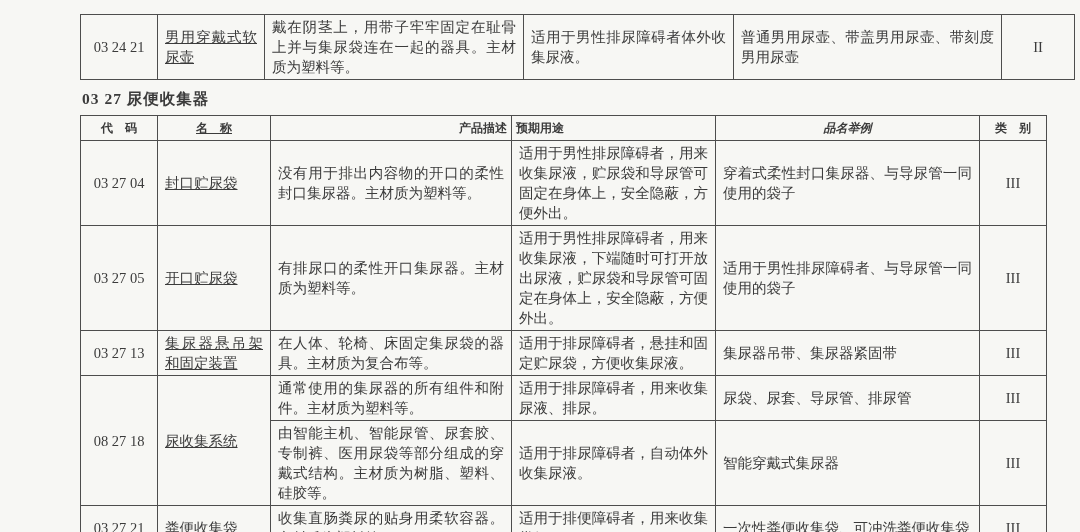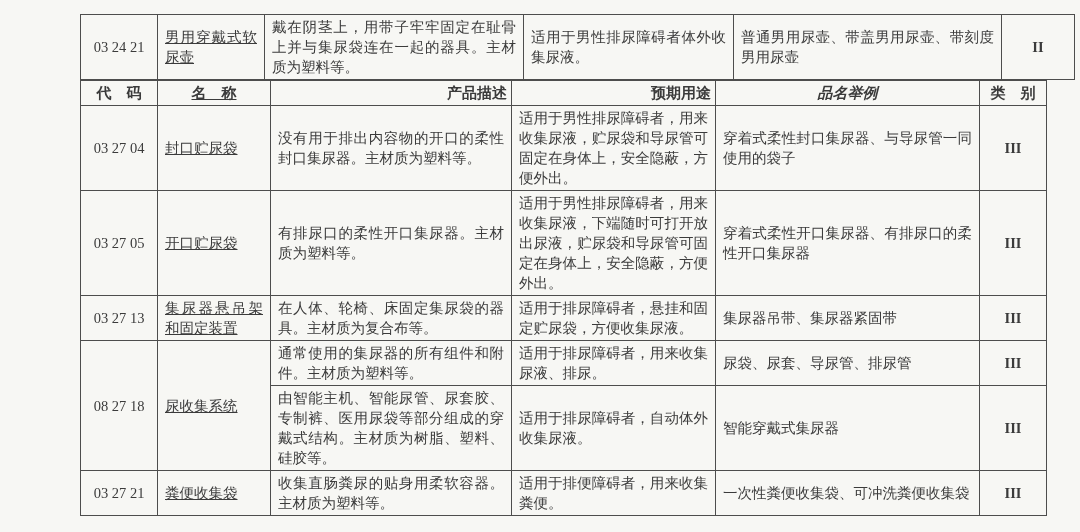--- a/index.html
+++ b/index.html
@@ -24,30 +24,30 @@
   .t-top{width:922px;}
   .t-main{width:922px;}
   .col-code{width:72px;text-align:center;padding:2px 2px;margin-top:27px;}
   .col-name{width:104px;text-align:left;text-decoration:underline;}
   .t-top .col-name{width:92px;}
   .col-desc{width:232px;text-align:left;}
   .t-top .col-desc{width:244px;}
   .col-use{width:195px;text-align:left;}
   .col-ex{width:255px;text-align:left;}
   .t-top .col-ex{width:253px;font-family:Liberation Serif, serif;}
-  .col-cat{width:58px;text-align:center;font-weight:bold;}
+  .col-cat{width:58px;text-align:center;}
   .justify{text-align:justify;text-justify:inter-character;}
   .section-title{
     margin:10px 0 7px 2px;
     font-weight:bold;
     font-size:15.5px;
     line-height:18px;
     letter-spacing:1px;
   }
-  .hrow th{font-weight:bold;font-size:15px;height:20px;}
+  .hrow th{font-weight:bold;font-size:12px;height:20px;}
   tr.r-top{height:60px;}
   tr.r-h{height:21px;}
   tr.r-04{height:58px;}
   tr.r-05{height:79px;}
   tr.r-13{height:36px;}
   tr.r-18a{height:39px;}
   tr.r-18b{height:60px;}
   tr.r-21{height:37px;}
 </style>
 </head>
@@ -61,47 +61,48 @@
       <td class="col-code">03 24 21</td>
       <td class="col-name justify">男用穿戴式软尿壶</td>
       <td class="col-desc justify">戴在阴茎上，用带子牢牢固定在耻骨上并与集尿袋连在一起的器具。主材质为塑料等。</td>
       <td class="col-use justify">适用于男性排尿障碍者体外收集尿液。</td>
       <td class="col-ex justify">普通男用尿壶、带盖男用尿壶、带刻度男用尿壶</td>
       <td class="col-cat">II</td>
     </tr>
   </tbody>
     </table>
 
+  <div class="section-title">03 27 尿便收集器</div>
 
   <table class="t-main">
     <tbody>
         <tr class="r-h hrow">
       <th class="col-code">代　码</th>
       <th class="col-name" style="text-align:center;">名　称</th>
       <th class="col-desc" style="text-align:right;">产品描述</th>
-      <th class="col-use" style="text-align:right;">预期用途</th>
+      <th class="col-use" style="text-align:left;">预期用途</th>
       <th class="col-ex" style="text-align:center;font-style:italic;">品名举例</th>
       <th class="col-cat">类　别</th>
     </tr>
 
     <tr class="r-04">
       <td class="col-code">03 27 04</td>
       <td class="col-name">封口贮尿袋</td>
       <td class="col-desc justify">没有用于排出内容物的开口的柔性封口集尿器。主材质为塑料等。</td>
       <td class="col-use justify">适用于男性排尿障碍者，用来收集尿液，贮尿袋和导尿管可固定在身体上，安全隐蔽，方便外出。</td>
       <td class="col-ex justify">穿着式柔性封口集尿器、与导尿管一同使用的袋子</td>
       <td class="col-cat">III</td>
     </tr>
 
     <tr class="r-05">
       <td class="col-code">03 27 05</td>
       <td class="col-name">开口贮尿袋</td>
       <td class="col-desc justify">有排尿口的柔性开口集尿器。主材质为塑料等。</td>
       <td class="col-use justify">适用于男性排尿障碍者，用来收集尿液，下端随时可打开放出尿液，贮尿袋和导尿管可固定在身体上，安全隐蔽，方便外出。</td>
-      <td class="col-ex justify">穿着式柔性开口集尿器、有排尿口的柔性开口集尿器</td>
+      <td class="col-ex justify">适用于男性排尿障碍者、与导尿管一同使用的袋子</td>
       <td class="col-cat">III</td>
     </tr>
 
     <tr class="r-13">
       <td class="col-code">03 27 13</td>
       <td class="col-name justify">集尿器悬吊架和固定装置</td>
       <td class="col-desc justify">在人体、轮椅、床固定集尿袋的器具。主材质为复合布等。</td>
       <td class="col-use justify">适用于排尿障碍者，悬挂和固定贮尿袋，方便收集尿液。</td>
       <td class="col-ex justify">集尿器吊带、集尿器紧固带</td>
       <td class="col-cat">III</td>

